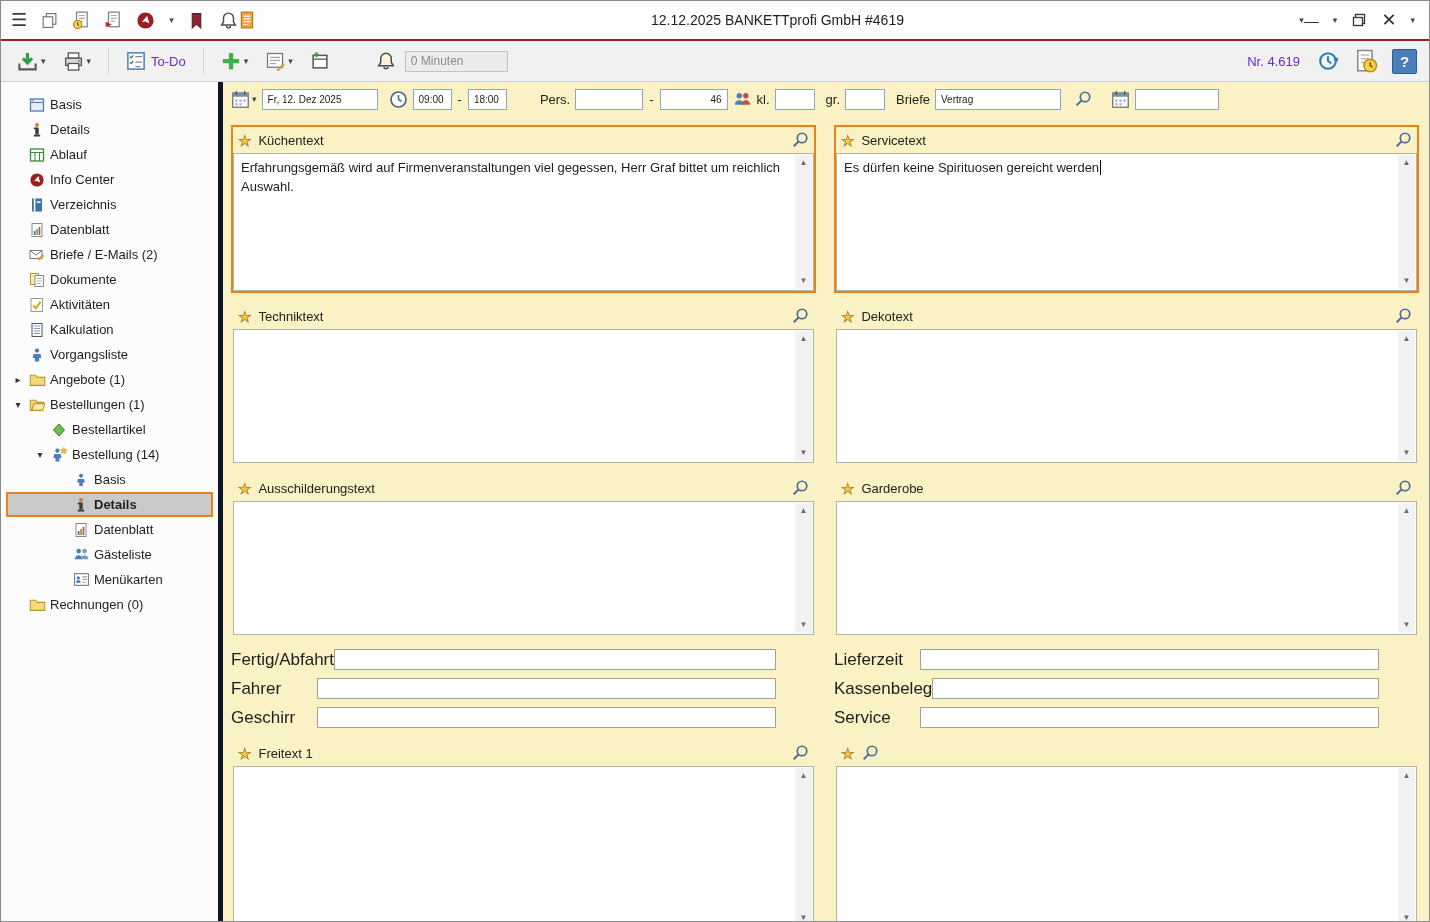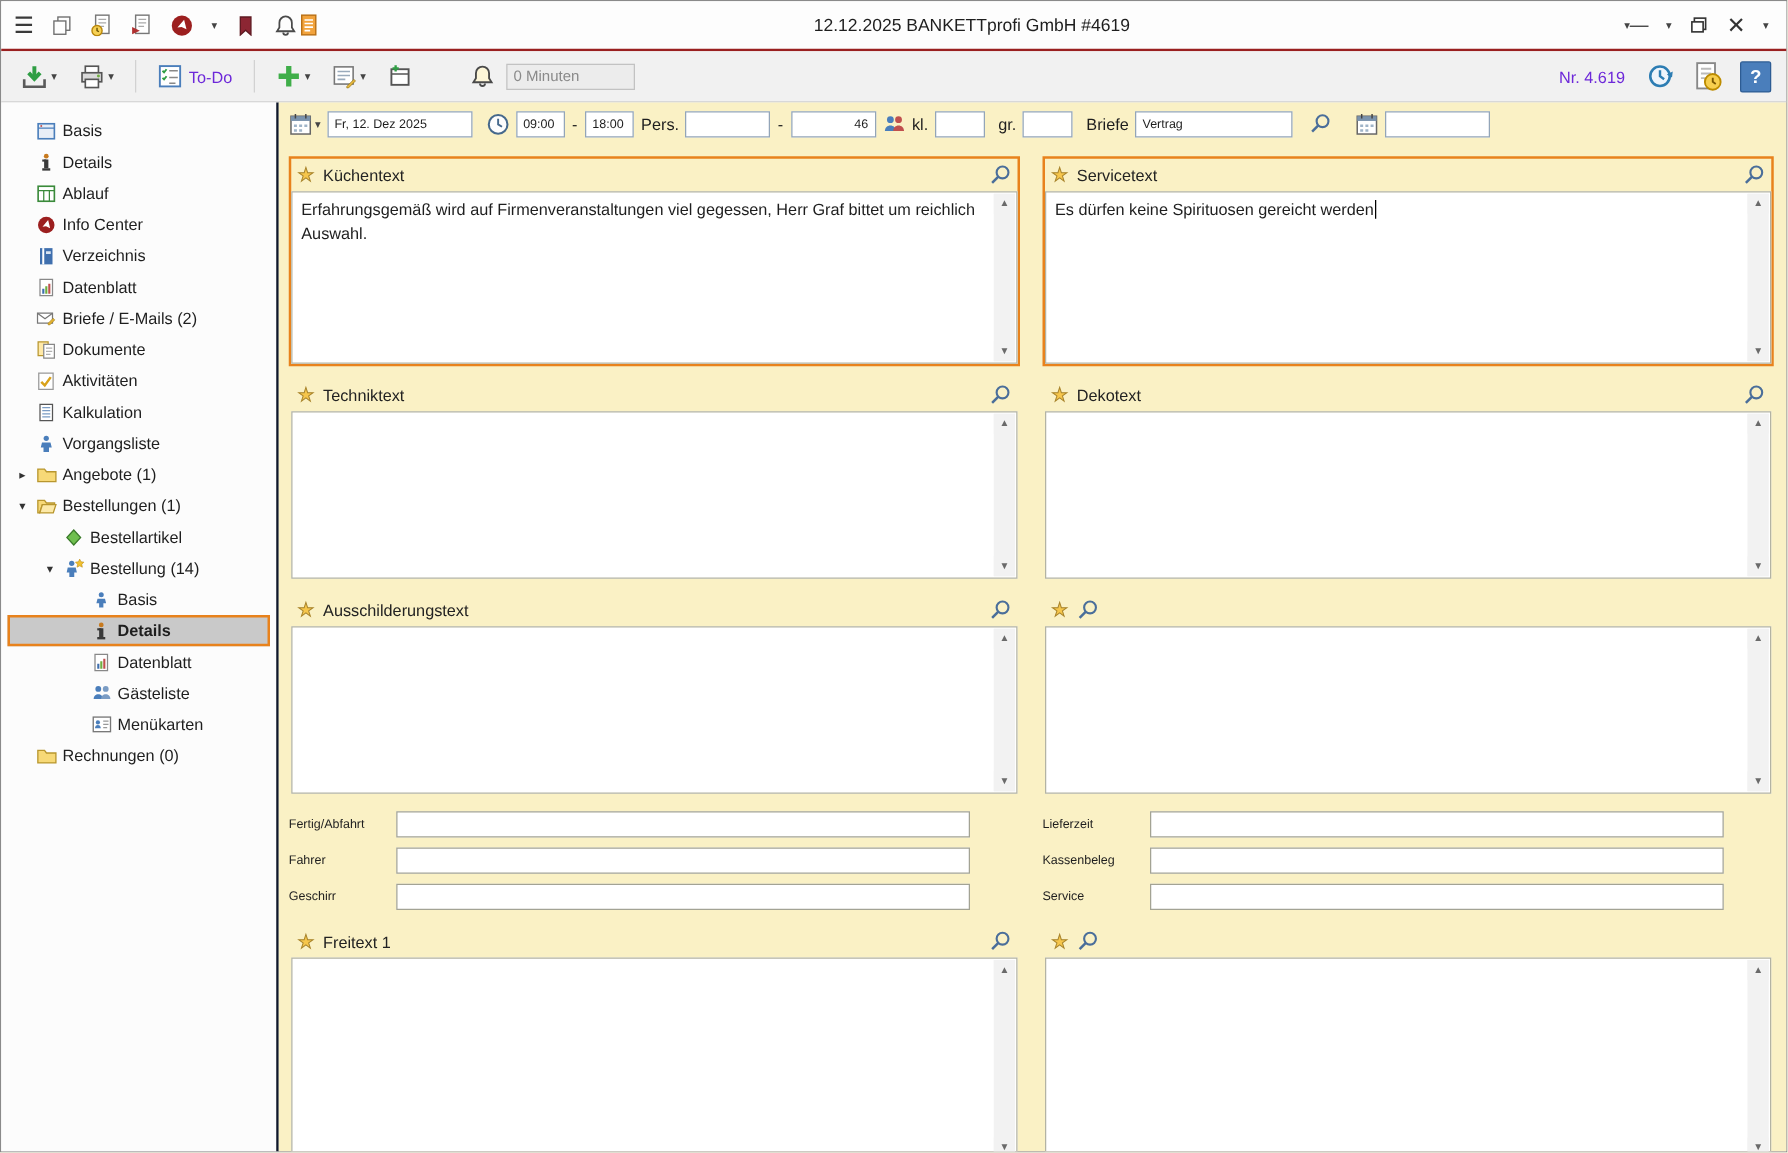--- a/index.html
+++ b/index.html
@@ -15,21 +15,21 @@
 .iconbox{display:inline-flex;align-items:center;justify-content:center;line-height:0;}
 .toolbar{height:41px;flex:0 0 41px;display:flex;align-items:center;gap:9px;padding:0 12px;background:#f1f1f1;border-bottom:1px solid #cfcfcf;}
 .tool-btn{display:inline-flex;align-items:center;gap:3px;padding:3px 4px;border-radius:3px;cursor:pointer;}
 .tool-sep{width:1px;height:26px;background:#d2d2d2;margin:0 4px;}
 .todo-label{font-size:13px;color:#6d28d9;padding-left:2px;}
 .minutes-input{width:103px;height:21px;background:#ececec;border:1px solid #c2c2c2;color:#8a8a8a;font-size:12px;display:flex;align-items:center;padding:0 5px;cursor:text;}
 .toolbar-right{margin-left:auto;display:flex;align-items:center;gap:14px;}
 .record-number{font-size:13px;color:#6d28d9;margin-right:2px;}
 .help-btn{width:25px;height:25px;background:#4a7ebb;color:#fff;font-weight:bold;font-size:15px;display:flex;align-items:center;justify-content:center;border:1px solid #2d5c94;border-radius:2px;cursor:pointer;}
 .content{flex:1;display:flex;min-height:0;}
-.sidebar{width:222px;flex:0 0 222px;background:#fcfcfc;border-right:2px solid #0f172a;padding-top:10px;overflow:hidden;}
+.sidebar{width:222px;flex:0 0 222px;background:#fcfcfc;border-right:5px solid #0f172a;padding-top:10px;overflow:hidden;}
 .nav-row{display:flex;align-items:center;height:25px;margin:0 5px;cursor:pointer;border:2px solid transparent;}
 .nav-row.selected{background:#c9c9c9;border-color:#e8821c;font-weight:bold;}
 .nav-expander{width:20px;flex:0 0 20px;text-align:center;font-size:10px;color:#333;}
 .nav-icon{width:18px;flex:0 0 18px;display:flex;align-items:center;justify-content:center;line-height:0;}
 .nav-label{padding-left:4px;white-space:nowrap;}
 .main{flex:1;background:#faf1c5;padding:5px 10px 0 8px;overflow:hidden;display:flex;flex-direction:column;min-width:0;}
 .header-row{height:24px;flex:0 0 24px;display:flex;align-items:center;gap:5px;margin-bottom:14px;}
 .hr-input{background:#fff;border:1px solid #93a5b8;height:21px;display:flex;align-items:center;padding:0 5px;font-size:10px;cursor:text;flex:0 0 auto;}
 .w-date{width:116px;}
 .w-time{width:39px;}
@@ -52,21 +52,21 @@
 .vscroll{position:absolute;top:1px;right:1px;bottom:1px;width:17px;background:#f2f2f2;display:flex;flex-direction:column;justify-content:space-between;align-items:center;}
 .sb-btn{width:17px;height:16px;display:flex;align-items:center;justify-content:center;font-size:8px;color:#6a6a6a;background:#f2f2f2;cursor:pointer;}
 .text-caret{display:inline-block;width:1px;height:15px;background:#000;vertical-align:text-bottom;margin-left:1px;}
 .prow-a .panel{height:168px;}
 .prow-b .panel{height:164px;}
 .prow-c .panel{height:164px;}
 .prow-d .panel{height:192px;}
 .fields-section{display:flex;gap:18px;margin:4px 0 10px;flex:0 0 auto;}
 .fields-col{flex:1;display:flex;flex-direction:column;gap:8px;min-width:0;}
 .field-line{display:flex;align-items:center;height:21px;}
-.field-label{flex:0 0 86px;font-size:10px;}
+.field-label{flex:0 0 86px;font-size:17px;}
 .field-input{flex:1;height:21px;background:#fff;border:1px solid #a3a394;margin-right:40px;cursor:text;}
 </style>
 </head>
 <body>
 
 <div class="app">
   <div class="titlebar">
     <div class="tb-left">
       <span class="iconbox">
           <span style="font-size:18px;color:#3a3a3a;line-height:1">☰</span>
@@ -469,21 +469,21 @@
         <div class="hr-input w-date">Fr, 12. Dez 2025</div>
         <span class="iconbox" style="margin-left:6px">
             <svg width="19" height="19" viewBox="0 0 16 16" xmlns="http://www.w3.org/2000/svg">
               <circle cx="8" cy="8" r="6.3" fill="#fdfdfd" stroke="#46698c" stroke-width="1.4"></circle>
               <path d="M8 4.2V8l2.6 1.6" fill="none" stroke="#46698c" stroke-width="1.3"></path>
             </svg>
           </span>
         <div class="hr-input w-time">09:00</div>
         <span class="dash">-</span>
         <div class="hr-input w-time">18:00</div>
-        <span class="hr-label" style="margin-left:1px">Pers.</span>
+        <span class="hr-label" style="margin-left:28px">Pers.</span>
         <div class="hr-input w-pers"></div>
         <span class="dash">-</span>
         <div class="hr-input w-pers num-right">46</div>
         <span class="iconbox">
             <svg width="19" height="19" viewBox="0 0 16 16" xmlns="http://www.w3.org/2000/svg">
               <circle cx="5.3" cy="4.8" r="2.3" fill="#4a7ebb"></circle>
               <path d="M1.6 12.5c0-2.4 1.7-3.8 3.7-3.8s3.7 1.4 3.7 3.8z" fill="#4a7ebb"></path>
               <circle cx="10.8" cy="4.8" r="2.3" fill="#c0504d"></circle>
               <path d="M7.2 12.5c0-2.4 1.7-3.8 3.6-3.8 2 0 3.7 1.4 3.7 3.8z" fill="#c0504d"></path>
             </svg>
@@ -606,20 +606,21 @@
               <div class="panel-text"></div>
               <div class="vscroll">
                 <div class="sb-btn">▲</div>
                 <div class="sb-btn">▼</div>
               </div>
             </div>
           </div>
           <div class="panel">
             <div class="panel-header">
               <span class="star-icon">★</span>
+              <span class="panel-title">Garderobe</span>
               <span class="panel-mag">
                 <svg width="18" height="18" viewBox="0 0 16 16" xmlns="http://www.w3.org/2000/svg">
                   <circle cx="9.8" cy="6.2" r="4.2" fill="none" stroke="#4a6e9a" stroke-width="1.5"></circle>
                   <path d="M6.8 9.2l-4.4 4.4" stroke="#4a6e9a" stroke-width="1.8"></path>
                 </svg>
               </span>
             </div>
             <div class="panel-body">
               <div class="panel-text"></div>
               <div class="vscroll">

